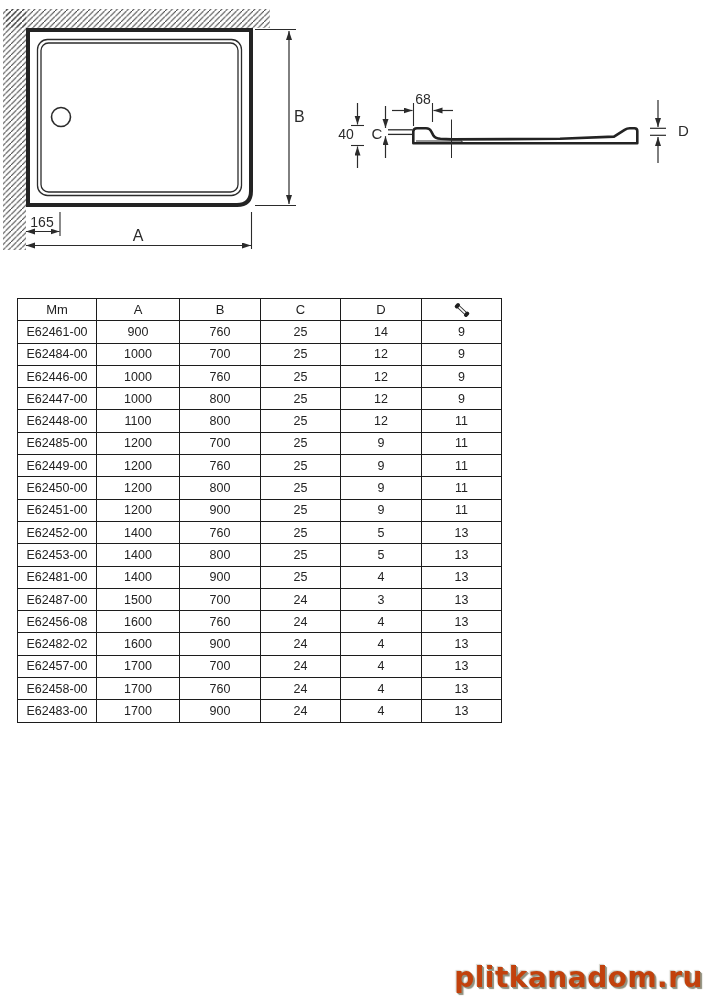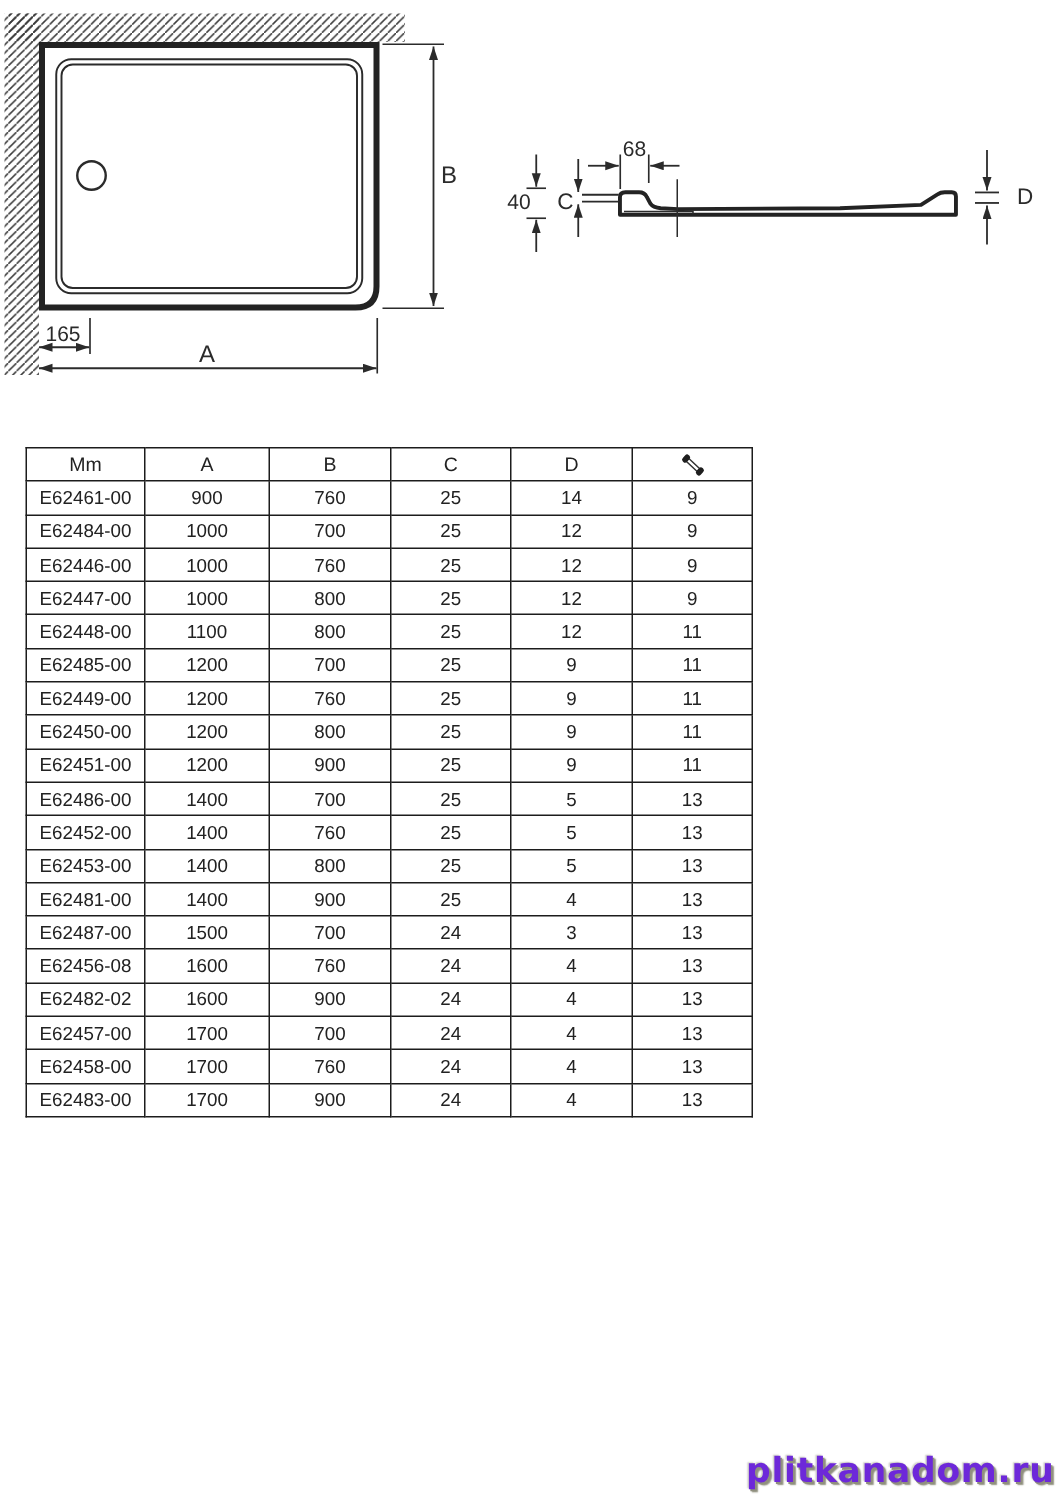--- a/index.html
+++ b/index.html
@@ -17,21 +17,21 @@
     border:1.5px solid #1c1c1c;text-align:center;vertical-align:middle;
     padding:0;height:21.3px;font-size:12.5px;color:#222;font-weight:normal;
     overflow:hidden;white-space:nowrap;
   }
   .spec-table th{font-size:13px;margin-top:12px;}
   .icon-cell svg{display:block;margin:0 auto;}
   
   .watermark{
     position:absolute;right:2px;bottom:6px;
     font-family:"DejaVu Sans",sans-serif;font-weight:700;
-    font-size:23px;letter-spacing:.5px;color:#6d28d9;
+    font-size:28px;letter-spacing:.5px;color:#c2410c;
     text-shadow:2px 2px 1px #90907e,1px 1px 0 #90907e,-1px -1px 1px rgba(140,140,120,.4);
     user-select:none;
   }
 </style>
 </head>
 <body>
 
 <div class="page">
 
   <svg width="705" height="262" viewBox="0 0 705 262" style="position:absolute;left:0;top:0;">
@@ -190,28 +190,20 @@
         </tr>
         <tr>
           <td>E62451-00</td>
           <td>1200</td>
           <td>900</td>
           <td>25</td>
           <td>9</td>
           <td>11</td>
         </tr>
         <tr>
-          <td>E62486-00</td>
-          <td>1400</td>
-          <td>700</td>
-          <td>25</td>
-          <td>5</td>
-          <td>13</td>
-        </tr>
-        <tr>
           <td>E62452-00</td>
           <td>1400</td>
           <td>760</td>
           <td>25</td>
           <td>5</td>
           <td>13</td>
         </tr>
         <tr>
           <td>E62453-00</td>
           <td>1400</td>

